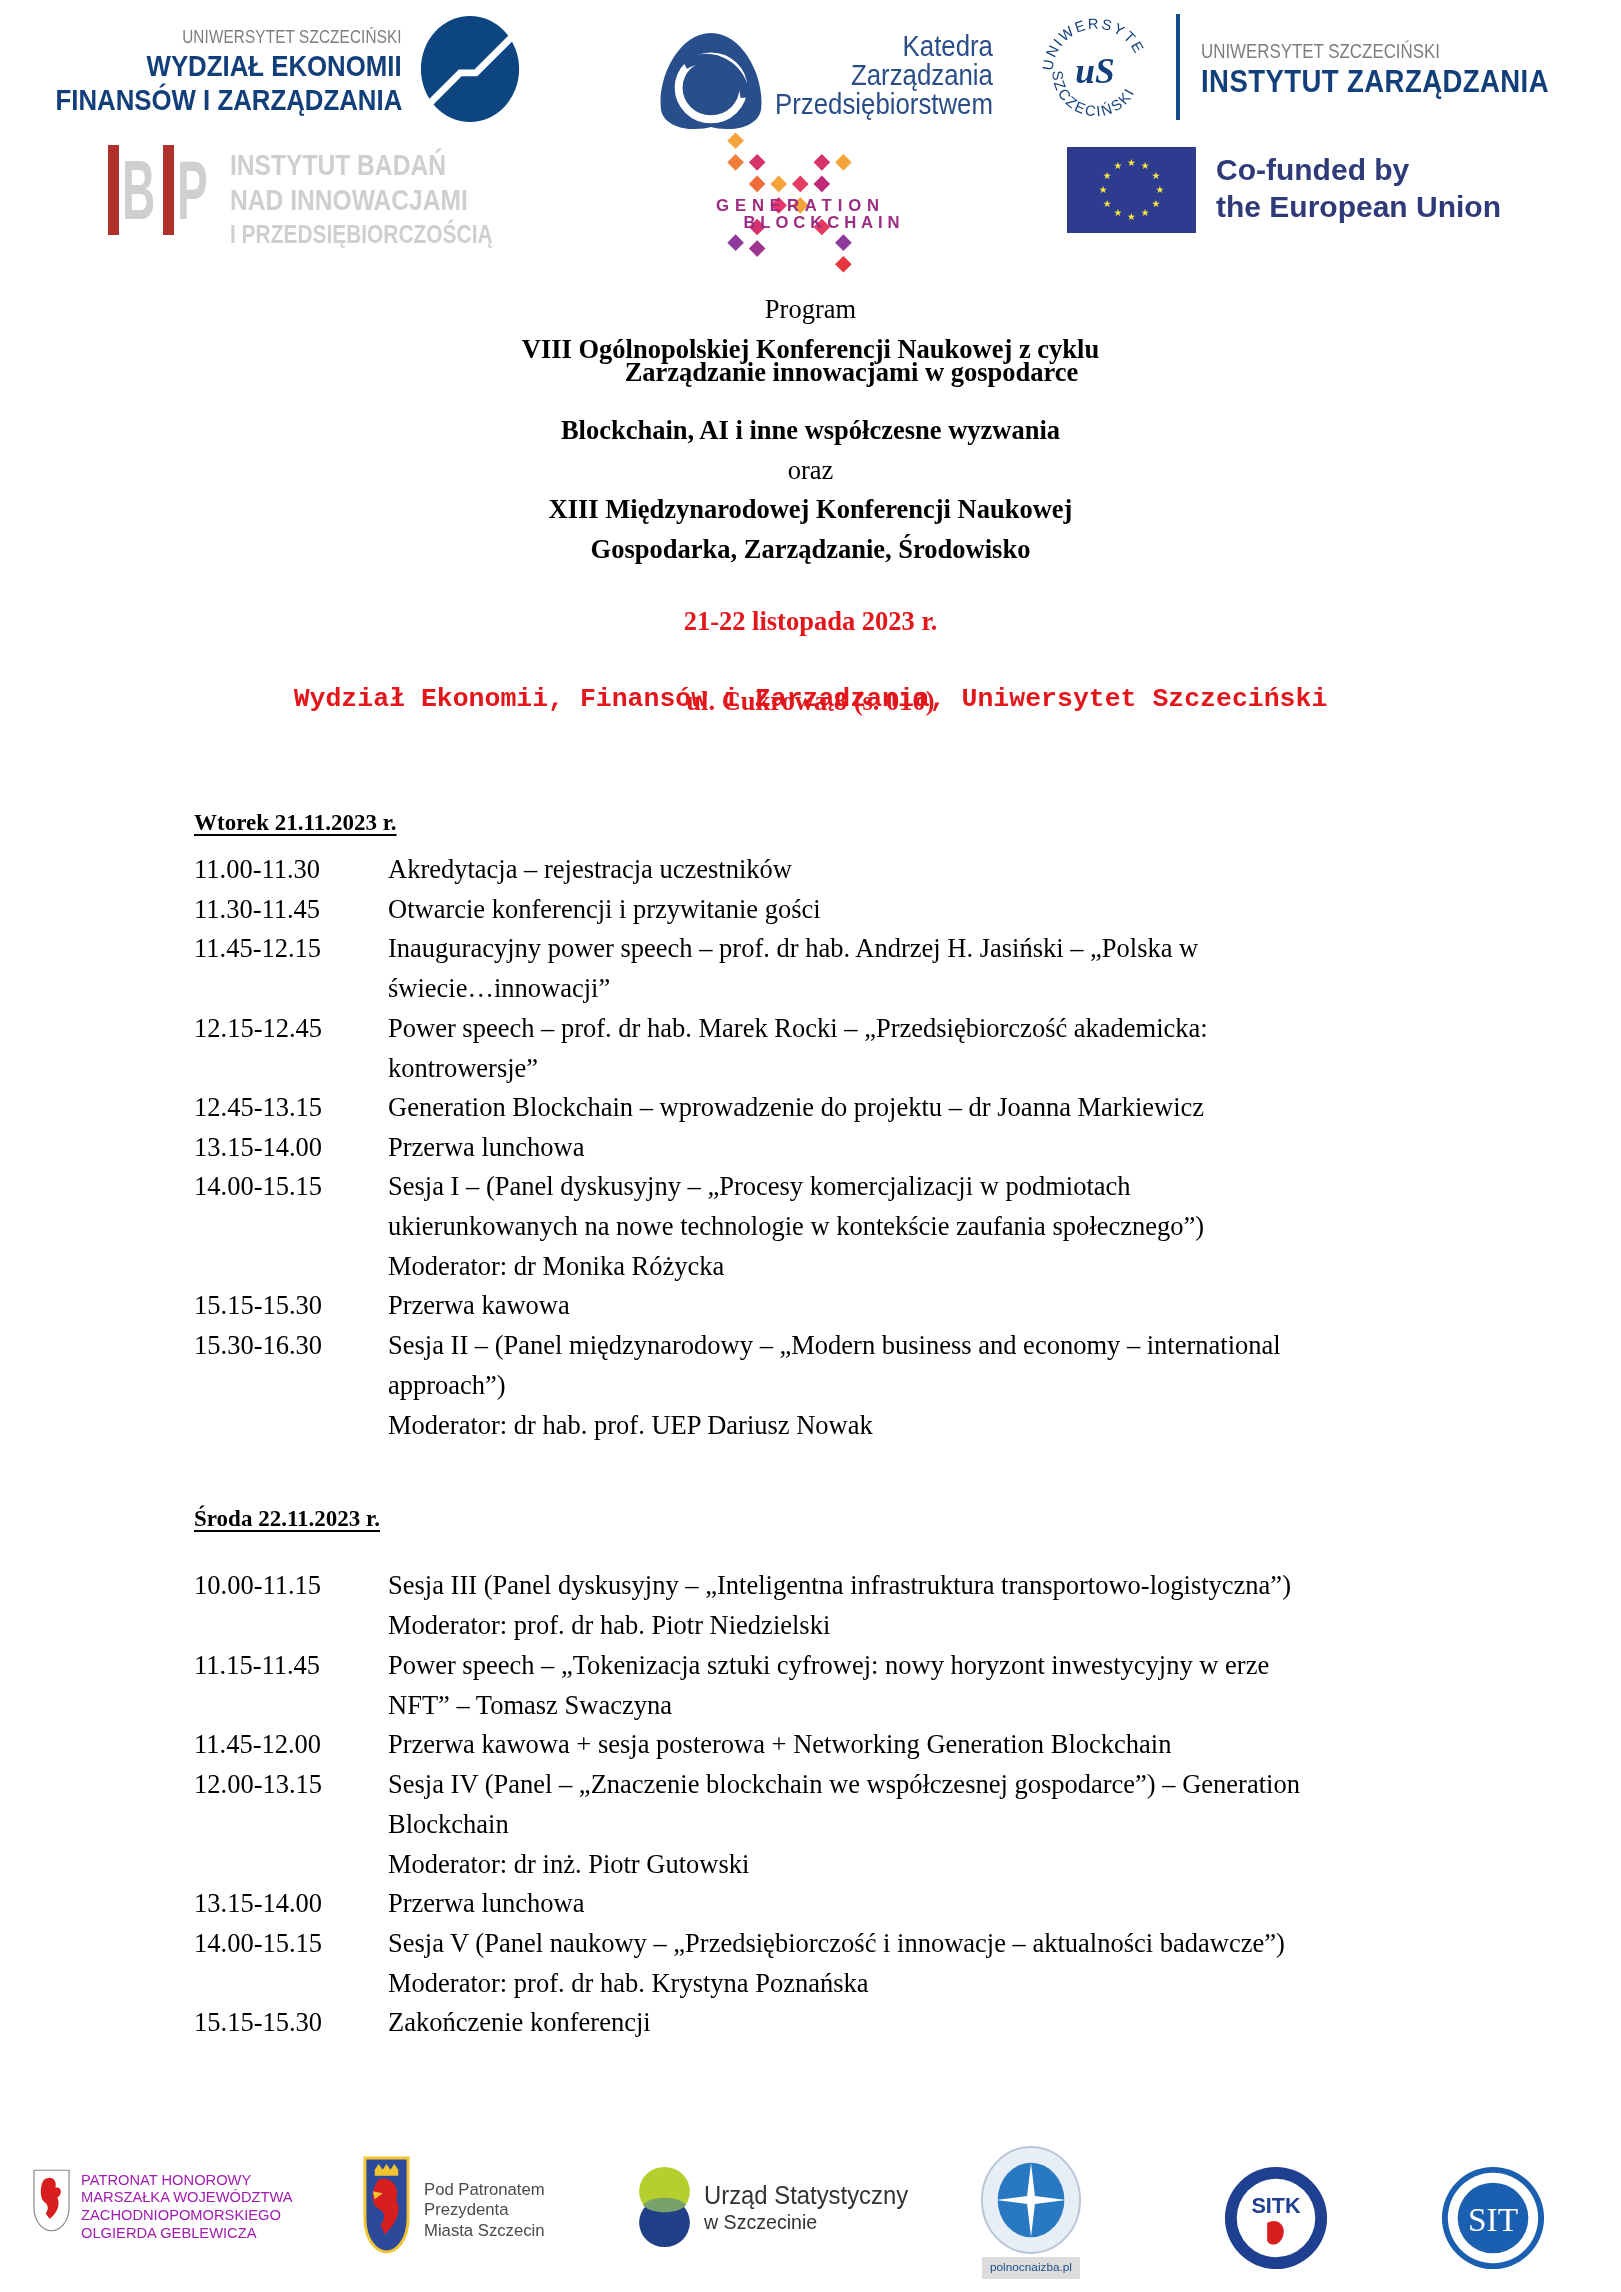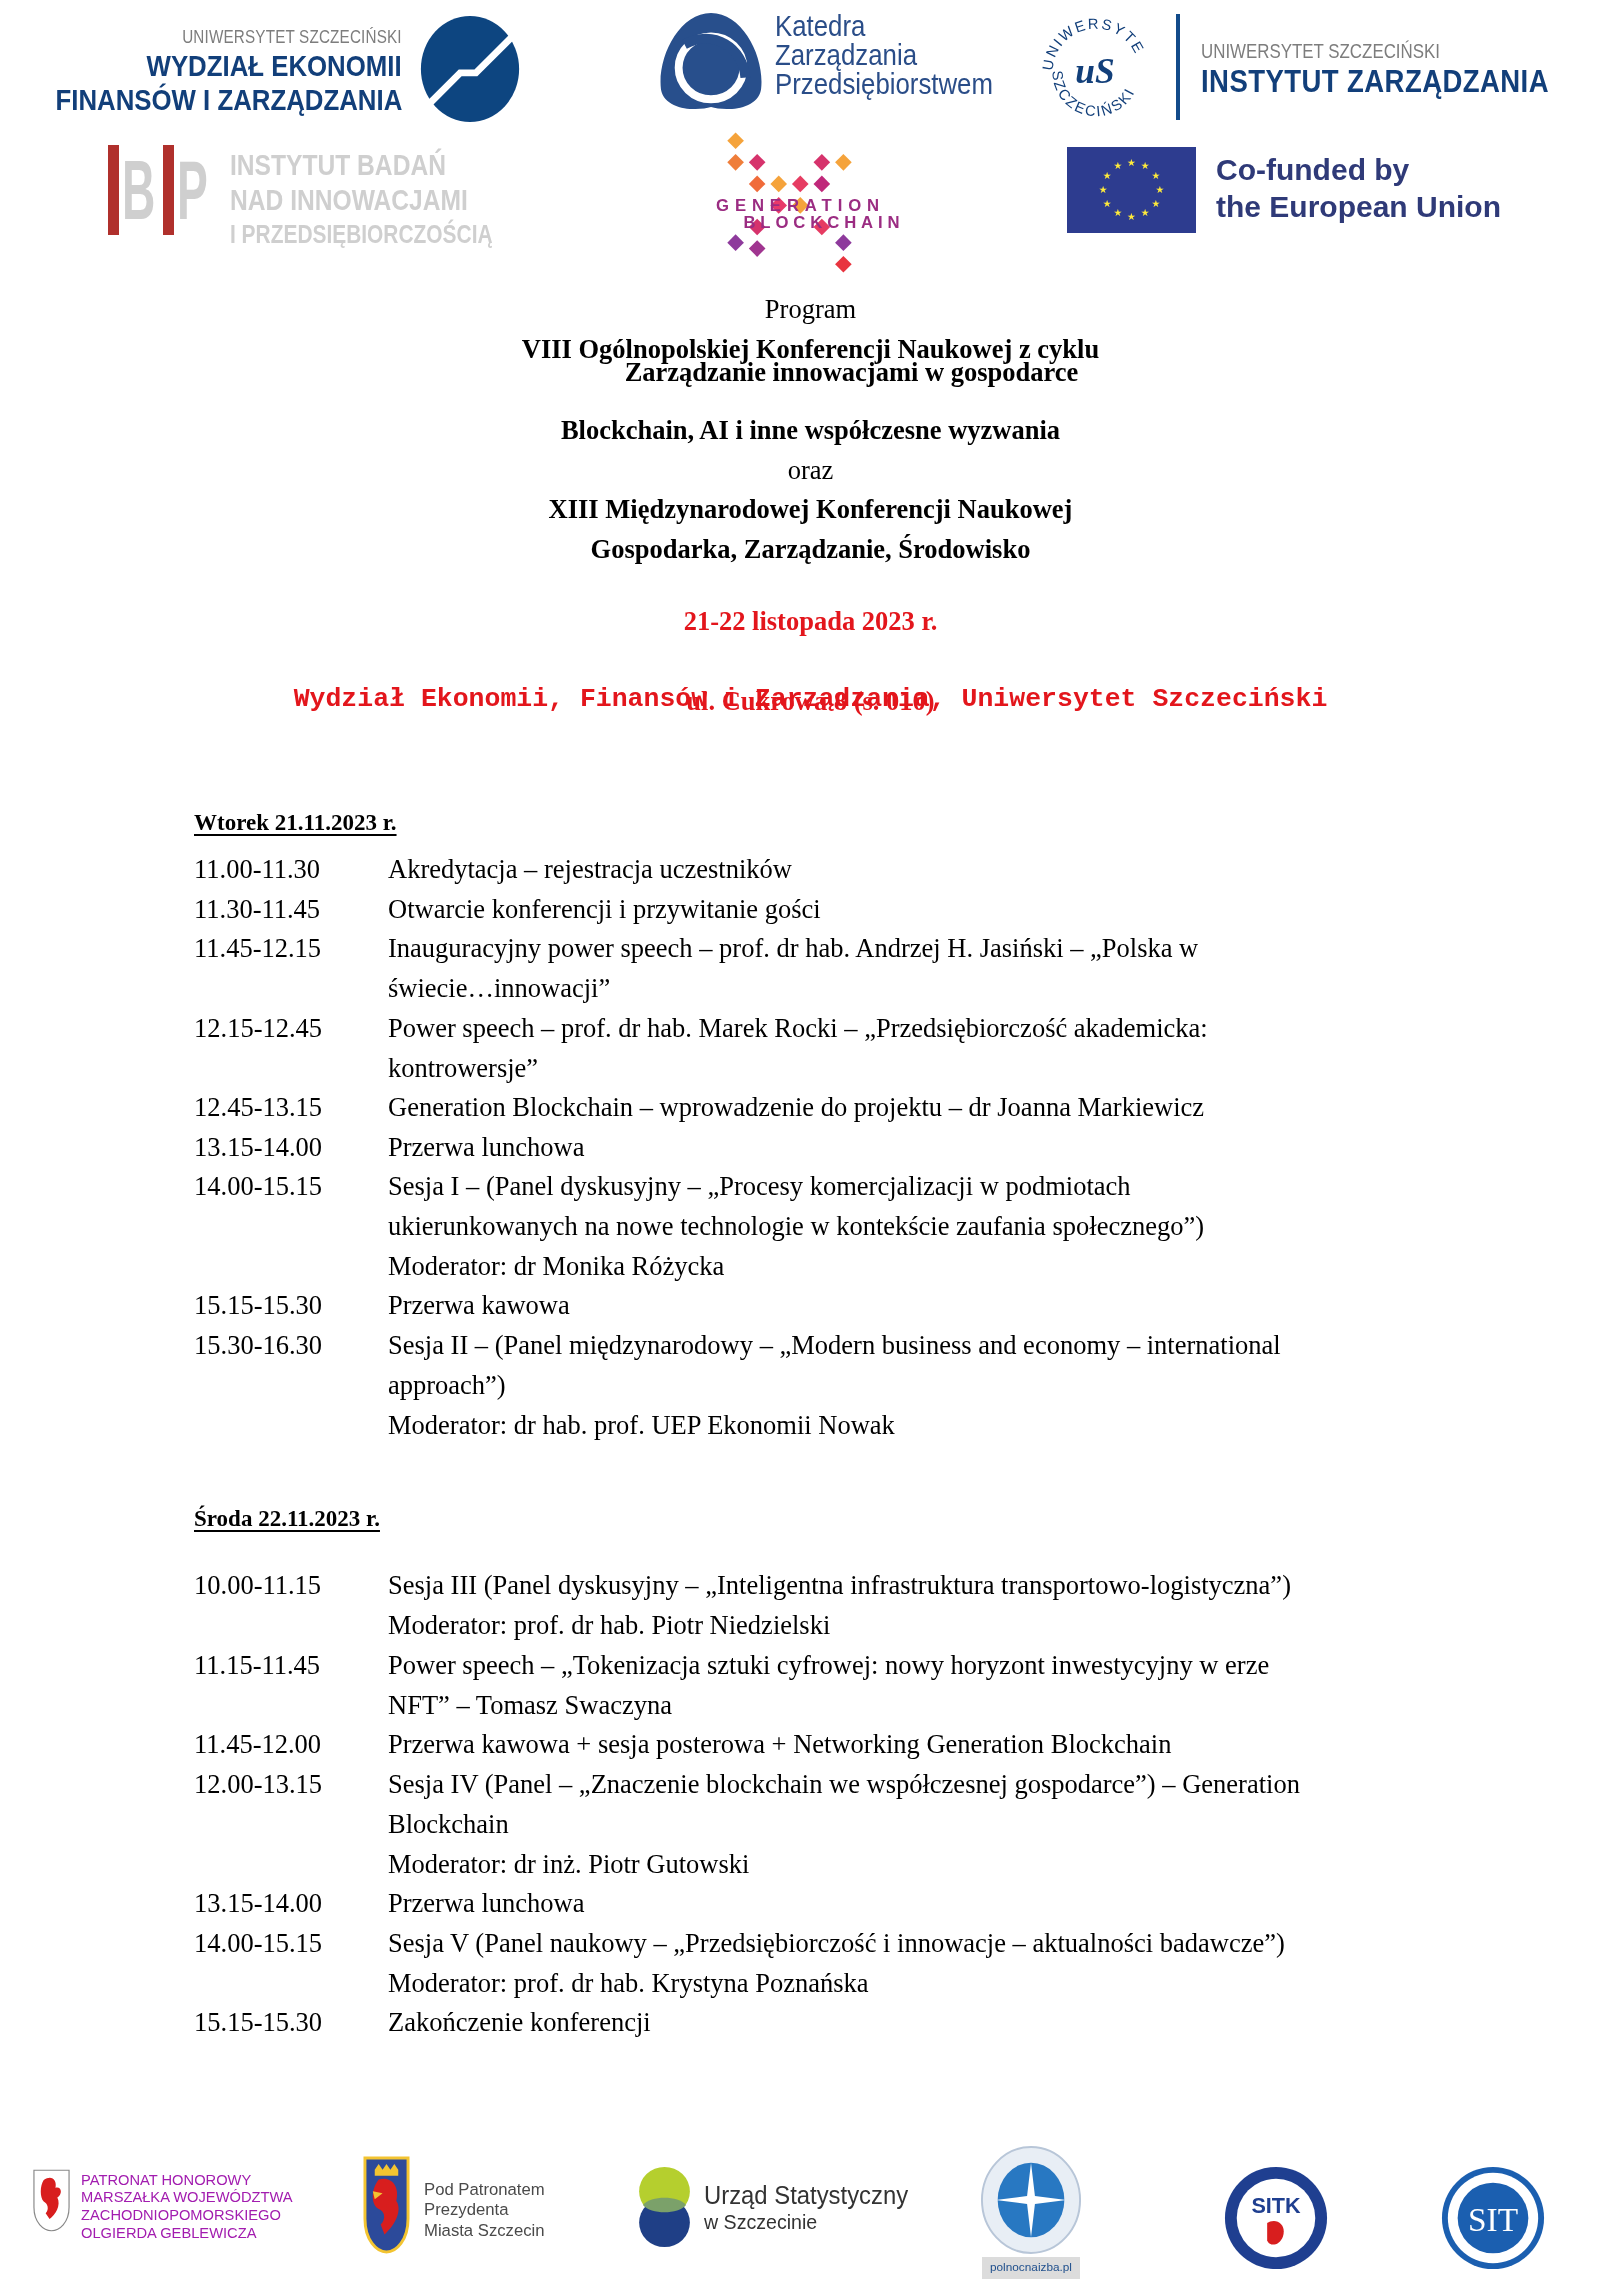--- a/index.html
+++ b/index.html
@@ -45,21 +45,21 @@
 <div id="logo-wefiz" class="abs sans" style="left:59px; top:25.5px; width:466px; height:98px;">
   <div class="l1">UNIWERSYTET SZCZECIŃSKI</div>
   <div class="l2">WYDZIAŁ EKONOMII</div>
   <div class="l3">FINANSÓW I ZARZĄDZANIA</div>
   <svg class="abs" style="right:0; top:-11.8px;" width="110" height="110" viewBox="0 0 112 112">
     <ellipse cx="56" cy="56" rx="50" ry="54" fill="#0d4580"></ellipse>
     <path d="M10 96 L46 60 L62 60 L104 18" stroke="#ffffff" stroke-width="7" fill="none"></path>
   </svg>
 </div>
 
-<div class="abs sans" style="left:655px; top:7px; width:323px; height:108px;">
+<div class="abs sans" style="left:655px; top:27px; width:323px; height:108px;text-align:right;">
   <svg class="abs" style="left:0; top:2px;" width="113" height="104" viewBox="0 0 115 106">
     <path d="M57 4 C90 4 112 50 108 82 C104 104 70 104 57 100 C44 104 10 104 6 82 C2 50 24 4 57 4 Z" fill="#284f8c"></path>
     <ellipse cx="57" cy="60" rx="33" ry="32" fill="none" stroke="#ffffff" stroke-width="8"></ellipse>
     <path d="M30 36 C60 20 90 40 92 70" stroke="#284f8c" stroke-width="10" fill="none"></path>
   </svg>
   <div class="abs kat-text" style="left:120px; top:3.9px;">
     <div>Katedra</div>
     <div>Zarządzania</div>
     <div>Przedsiębiorstwem</div>
   </div>
@@ -207,21 +207,21 @@
       <div class="time">15.15-15.30</div>
       <div class="desc">
         <div>Przerwa kawowa</div>
       </div>
     </div>
     <div class="row" style="top: 1325px;">
       <div class="time">15.30-16.30</div>
       <div class="desc">
         <div>Sesja II – (Panel międzynarodowy – „Modern business and economy – international</div>
         <div>approach”)</div>
-        <div>Moderator: dr hab. prof. UEP Ekonomii Nowak</div>
+        <div>Moderator: dr hab. prof. UEP Dariusz Nowak</div>
       </div>
     </div>
   </div>
 
 <div class="day-head" style="top:1506px;">Środa 22.11.2023 r.</div>
 
 <div id="day1">
     <div class="row" style="top: 1565px;">
       <div class="time">10.00-11.15</div>
       <div class="desc">

